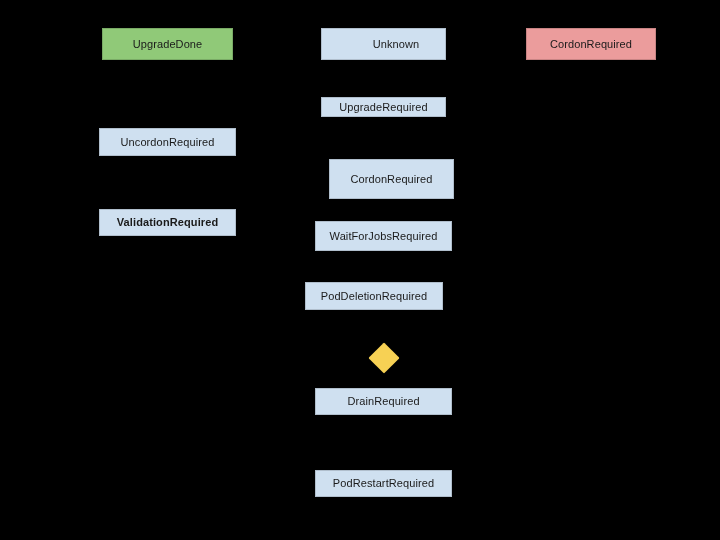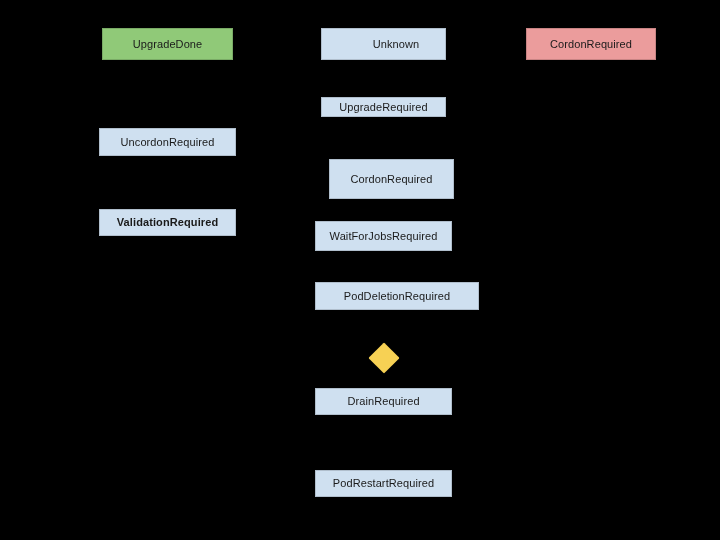--- a/index.html
+++ b/index.html
@@ -44,17 +44,17 @@
 
 <div id="canvas">
     <div class="node node-success" style="left: 102px; top: 28px; width: 131px; height: 32px;">UpgradeDone</div>
     <div class="node node-state" style="left: 321px; top: 28px; width: 125px; height: 32px; padding-left: 25px;">Unknown</div>
     <div class="node node-failure" style="left: 526px; top: 28px; width: 130px; height: 32px;">CordonRequired</div>
     <div class="node node-state" style="left: 321px; top: 97px; width: 125px; height: 20px;">UpgradeRequired</div>
     <div class="node node-state" style="left: 99px; top: 128px; width: 137px; height: 28px;">UncordonRequired</div>
     <div class="node node-state" style="left: 321px; top: 159px; width: 125px; height: 40px; margin-left: 8px;">CordonRequired</div>
     <div class="node node-state" style="left: 99px; top: 209px; width: 137px; height: 27px; font-weight: bold;">ValidationRequired</div>
     <div class="node node-state" style="left: 315px; top: 221px; width: 137px; height: 30px;">WaitForJobsRequired</div>
-    <div class="node node-state" style="left: 315px; top: 282px; width: 164px; height: 28px;">PodDeletionRequired</div>
+    <div class="node node-state" style="left: 305px; top: 282px; width: 138px; height: 28px;">PodDeletionRequired</div>
     <div class="node node-state" style="left: 315px; top: 388px; width: 137px; height: 27px;">DrainRequired</div>
     <div class="node node-state" style="left: 315px; top: 470px; width: 137px; height: 27px;">PodRestartRequired</div>
     <div class="diamond" style="left: 373px; top: 347px; width: 22px; height: 22px;"></div>
   </div>
 
 </body></html>

